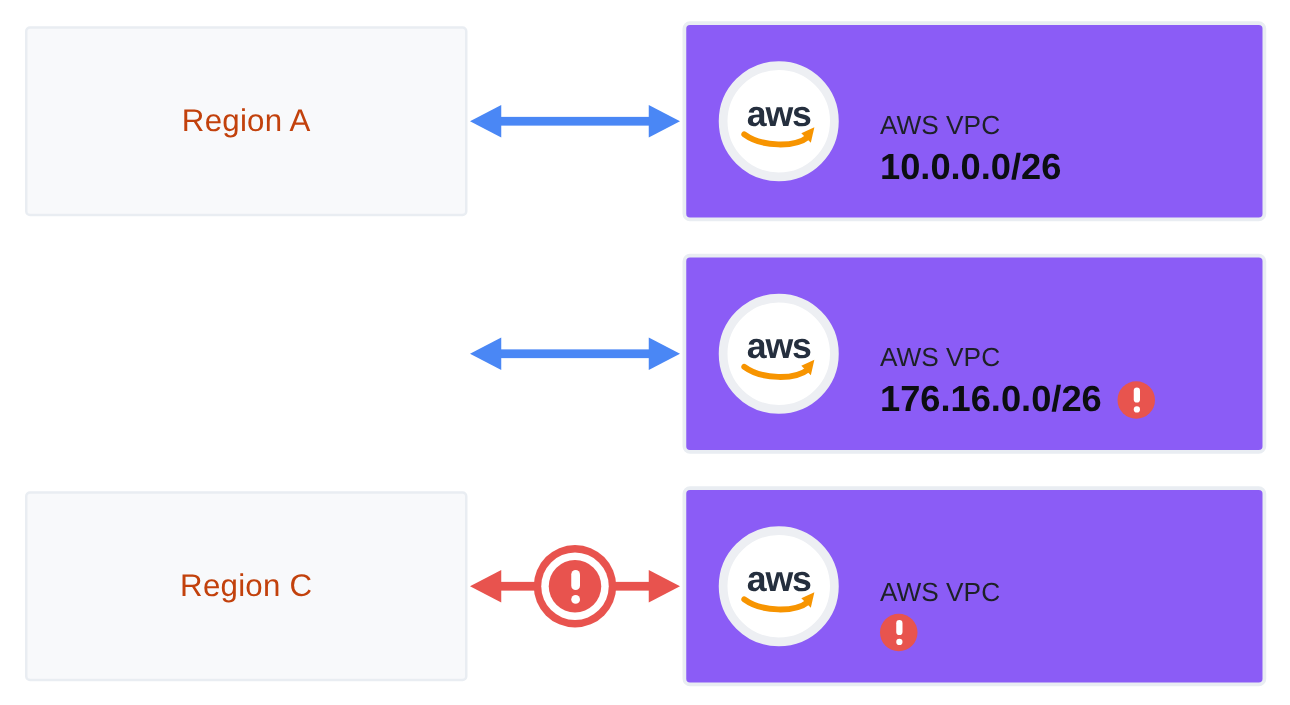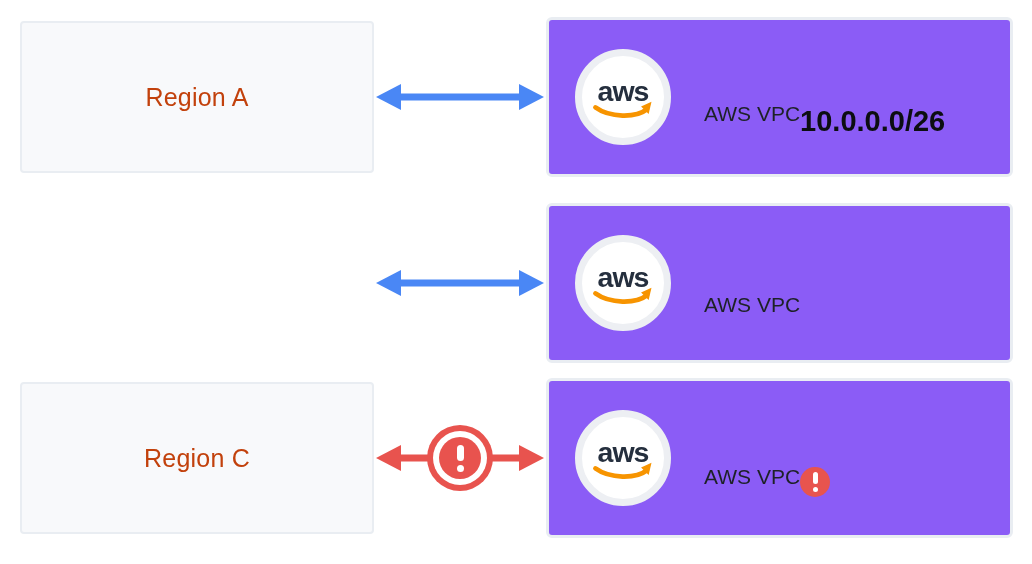--- a/index.html
+++ b/index.html
@@ -13,21 +13,21 @@
     overflow: hidden;
   }
   .row {
     position: absolute;
     left: 0;
     width: 1032px;
     height: 160px;
   }
   .row-1 { top: 17px; }
   .row-2 { top: 203px; }
-  .row-3 { top: 378px; }
+  .row-3 { top: 389px; }
 
   .region-box {
     position: absolute;
     left: 20px;
     top: 4px;
     width: 354px;
     height: 152px;
     background: #f8f9fb;
     border: 2px solid #e9edf2;
     border-radius: 4px;
@@ -111,21 +111,21 @@
     background: #ffffff;
     border: 7px solid #edeff3;
     border-radius: 50%;
     display: flex;
     align-items: center;
     justify-content: center;
   }
   .vpc-text {
     margin-left: 33px;
     display: flex;
-    flex-direction: row;
+    flex-direction: column;
     margin-top: 44px;
   }
   .vpc-label {
     font-size: 21px;
     line-height: 26px;
     color: #1d2126;
   }
   .vpc-cidr-row {
     margin-top: 3px;
     display: flex;
@@ -202,20 +202,29 @@
     <div class="vpc-card">
       <div class="aws-circle">
         <svg width="76" height="52" viewBox="0 0 80 54">
           <text x="40" y="31" text-anchor="middle" font-family="&quot;Liberation Sans&quot;, sans-serif" font-size="30" font-weight="bold" letter-spacing="-1" fill="#252f3e">aws</text>
           <path d="M11 38 C 26 49 54 49 65 40" fill="none" stroke="#f79400" stroke-width="5" stroke-linecap="round"></path>
           <polygon points="70,32 59,37 67,45" fill="#f79400"></polygon>
         </svg>
       </div>
       <div class="vpc-text">
         <div class="vpc-label">AWS VPC</div>
+        <div class="vpc-cidr-row">
+          <span class="vpc-cidr">176.16.0.0/26</span>
+          <span class="warn-badge">
+            <span class="excl excl-sm">
+              <span class="excl-bar"></span>
+                <span class="excl-dot"></span>
+            </span>
+          </span>
+        </div>
       </div>
     </div>
   </div>
 
   <div class="row row-3">
     <div class="region-box">
       <span class="region-label">Region C</span>
     </div>
     <div class="link">
       <svg class="arrow arrow-red" viewBox="0 0 172 48">

